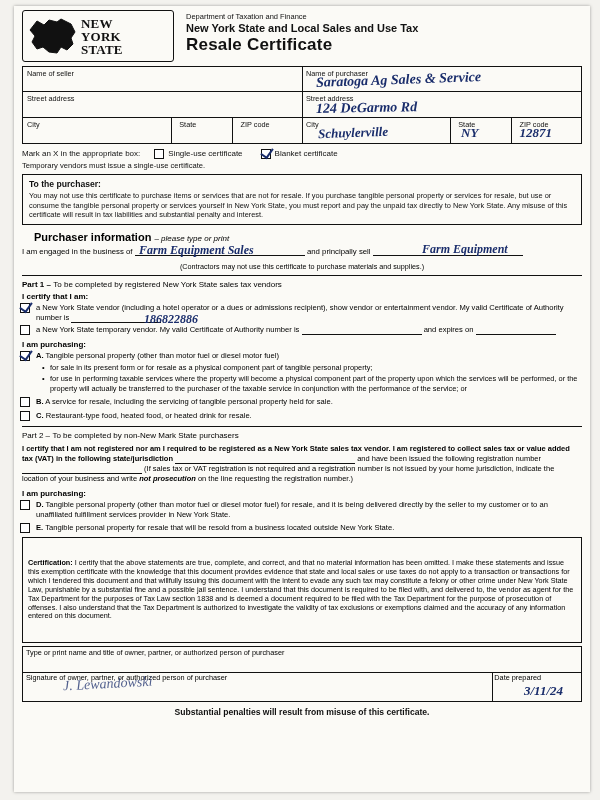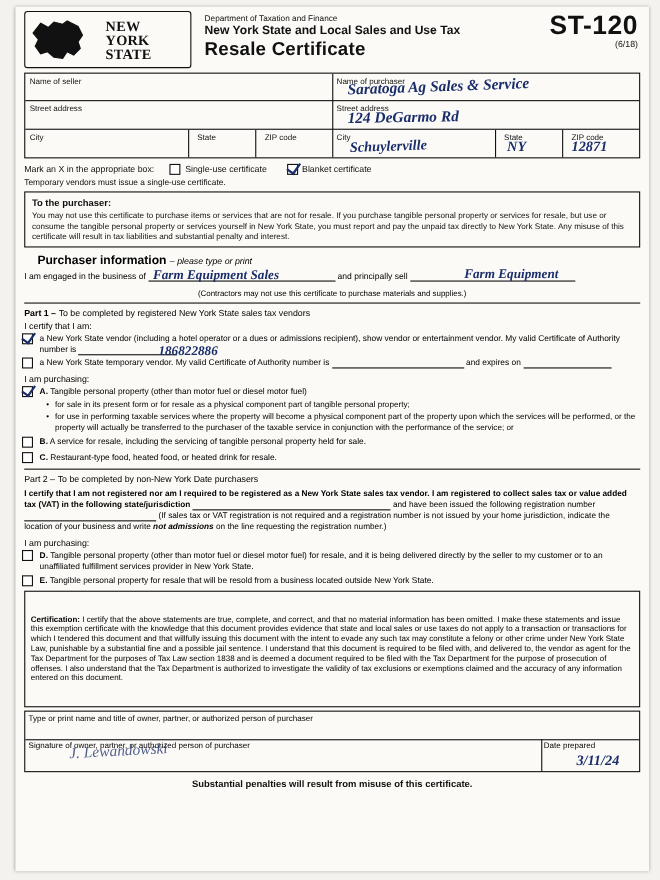--- a/index.html
+++ b/index.html
@@ -19,21 +19,21 @@
     position:absolute;
     left:14px;top:6px;right:10px;bottom:8px;
     background:#fbfaf6;
     box-shadow:0 0 3px rgba(0,0,0,.35);
   }
   
   .hdr{position:relative;height:58px;}
   .logo{
     position:absolute;left:8px;top:4px;width:150px;height:50px;
     border:1.6px solid #111;border-radius:3px;
-    display:flex;align-items:center;gap:15px;
+    display:flex;align-items:center;
   }
   .logo-state{
     width:52px;height:40px;margin-left:4px;
     position:relative;
   }
   .logo-state svg{display:block;}
   .logo-text{
     font-family:"Liberation Serif", serif;
     font-weight:bold;font-size:13px;line-height:13px;
     letter-spacing:.2px;color:#111;margin-left:2px;
@@ -99,21 +99,21 @@
   .pinfo{margin:6px 8px 0 8px;}
   .pinfo .h{font-size:11px;font-weight:bold;padding-left:12px;}
   .pinfo .h i{font-weight:normal;font-size:8px;font-style:italic;}
   .pinfo .l{position:relative;height:15px;font-size:7.8px;margin-top:2px;}
   .ul{border-bottom:1px solid #111;display:inline-block;vertical-align:bottom;}
   .note{font-size:7.2px;margin-top:2px;}
 
   .hr{border-top:1.4px solid #111;margin:4px 8px 0 8px;}
   .part{margin:3px 8px 0 8px;font-size:8.6px;font-weight:bold;}
   .part span{font-weight:normal;font-size:8px;}
-  .sub{margin:3px 8px 0 8px;font-size:8px;font-weight:normal;}
+  .sub{margin:3px 8px 0 8px;font-size:8px;font-weight:bold;}
   .item{
     position:relative;margin:2px 8px 0 22px;font-size:7.6px;line-height:1.3;
   }
   .item .mk{position:absolute;left:-16px;top:0;}
   .bul{margin-left:14px;font-size:7.4px;line-height:1.3;position:relative;}
   .bul::before{content:"•";position:absolute;left:-8px;}
   .letter{font-weight:bold;}
   .para{margin:4px 8px 0 8px;font-size:7.5px;line-height:1.32;}
   .certbox{
     border:1.4px solid #111;margin:4px 8px 0 8px;padding:21px 5px;
@@ -154,24 +154,20 @@
           <div>NEW</div>
           <div>YORK</div>
           <div>STATE</div>
         </div>
       </div>
       <div class="hdr-center">
         <div class="dept">Department of Taxation and Finance</div>
         <div class="t1">New York State and Local Sales and Use Tax</div>
         <div class="t2">Resale Certificate</div>
       </div>
-      <div class="formno">
-        <div class="n">ST-120</div>
-        <div class="d">(6/18)</div>
-      </div>
     </div>
 
     <div class="addr">
       <div class="vsplit"></div>
 
       <div class="cell cl r0">
         <span class="lbl">Name of seller</span>
       </div>
       <div class="cell cl r1">
         <span class="lbl">Street address</span>
@@ -282,30 +278,30 @@
     <div class="item" style="margin-top:4px;">
       <span class="mk"><span class="chk"></span></span>
       <span class="letter">C.</span>
       <span>Restaurant-type food, heated food, or heated drink for resale.</span>
     </div>
 
     <div class="hr" style="margin-top:5px;"></div>
 
     <div class="part">
       <span>Part 2 –</span>
-      <span>To be completed by non-New York Date purchasers</span>
+      <span>To be completed by non-New Mark State purchasers</span>
     </div>
 
     <div class="para">
       <span style="font-weight:bold">I certify that I am not registered nor am I required to be registered as a New York State sales tax vendor. I am registered to collect sales tax or value added tax (VAT) in the following state/jurisdiction</span>
       <span class="ul" style="width:180px;"></span>
       <span>and have been issued the following registration number</span>
       <span class="ul" style="width:120px;"></span>
       <span>(If sales tax or VAT registration is not required and a registration number is not issued by your home jurisdiction, indicate the location of your business and write</span>
-      <i style="font-weight:bold">not admissions</i>
+      <i style="font-weight:bold">not prosecution</i>
       <span>on the line requesting the registration number.)</span>
     </div>
 
     <div class="sub" style="margin-top:5px;">I am purchasing:</div>
 
     <div class="item">
       <span class="mk"><span class="chk"></span></span>
       <span class="letter">D.</span>
       <span>Tangible personal property (other than motor fuel or diesel motor fuel) for resale, and it is being delivered directly by the seller to my customer or to an unaffiliated fulfillment services provider in New York State.</span>
     </div>

